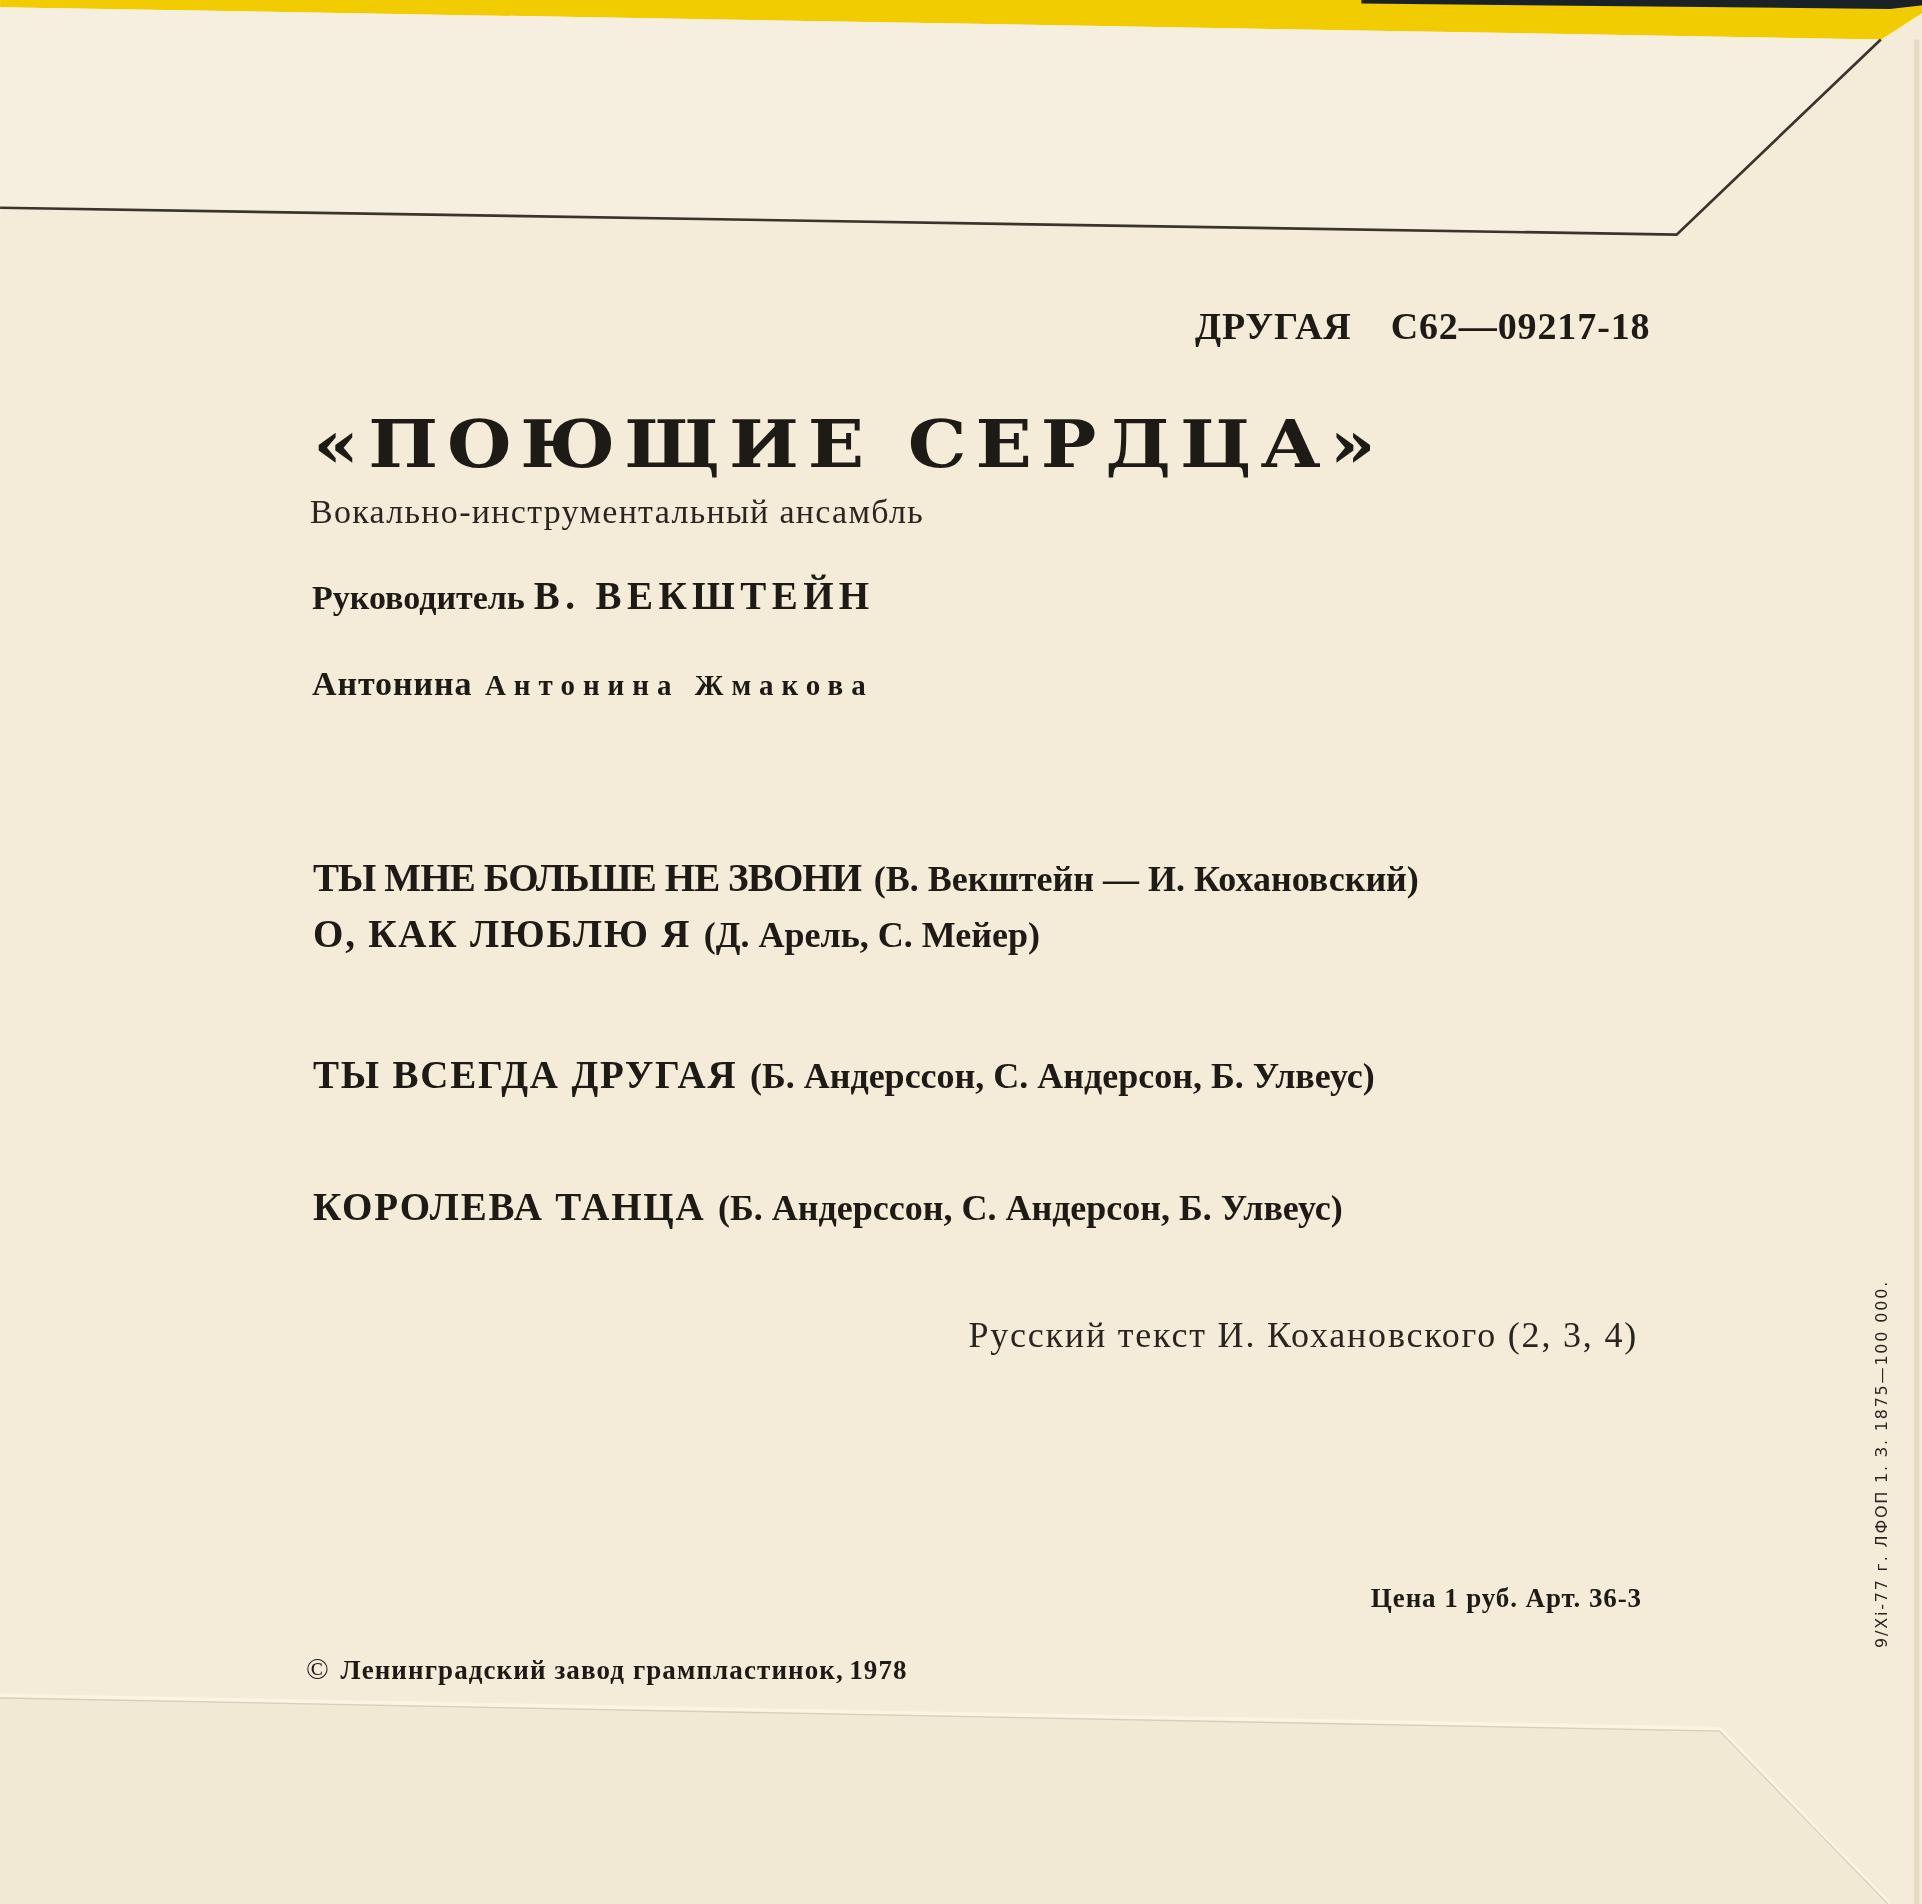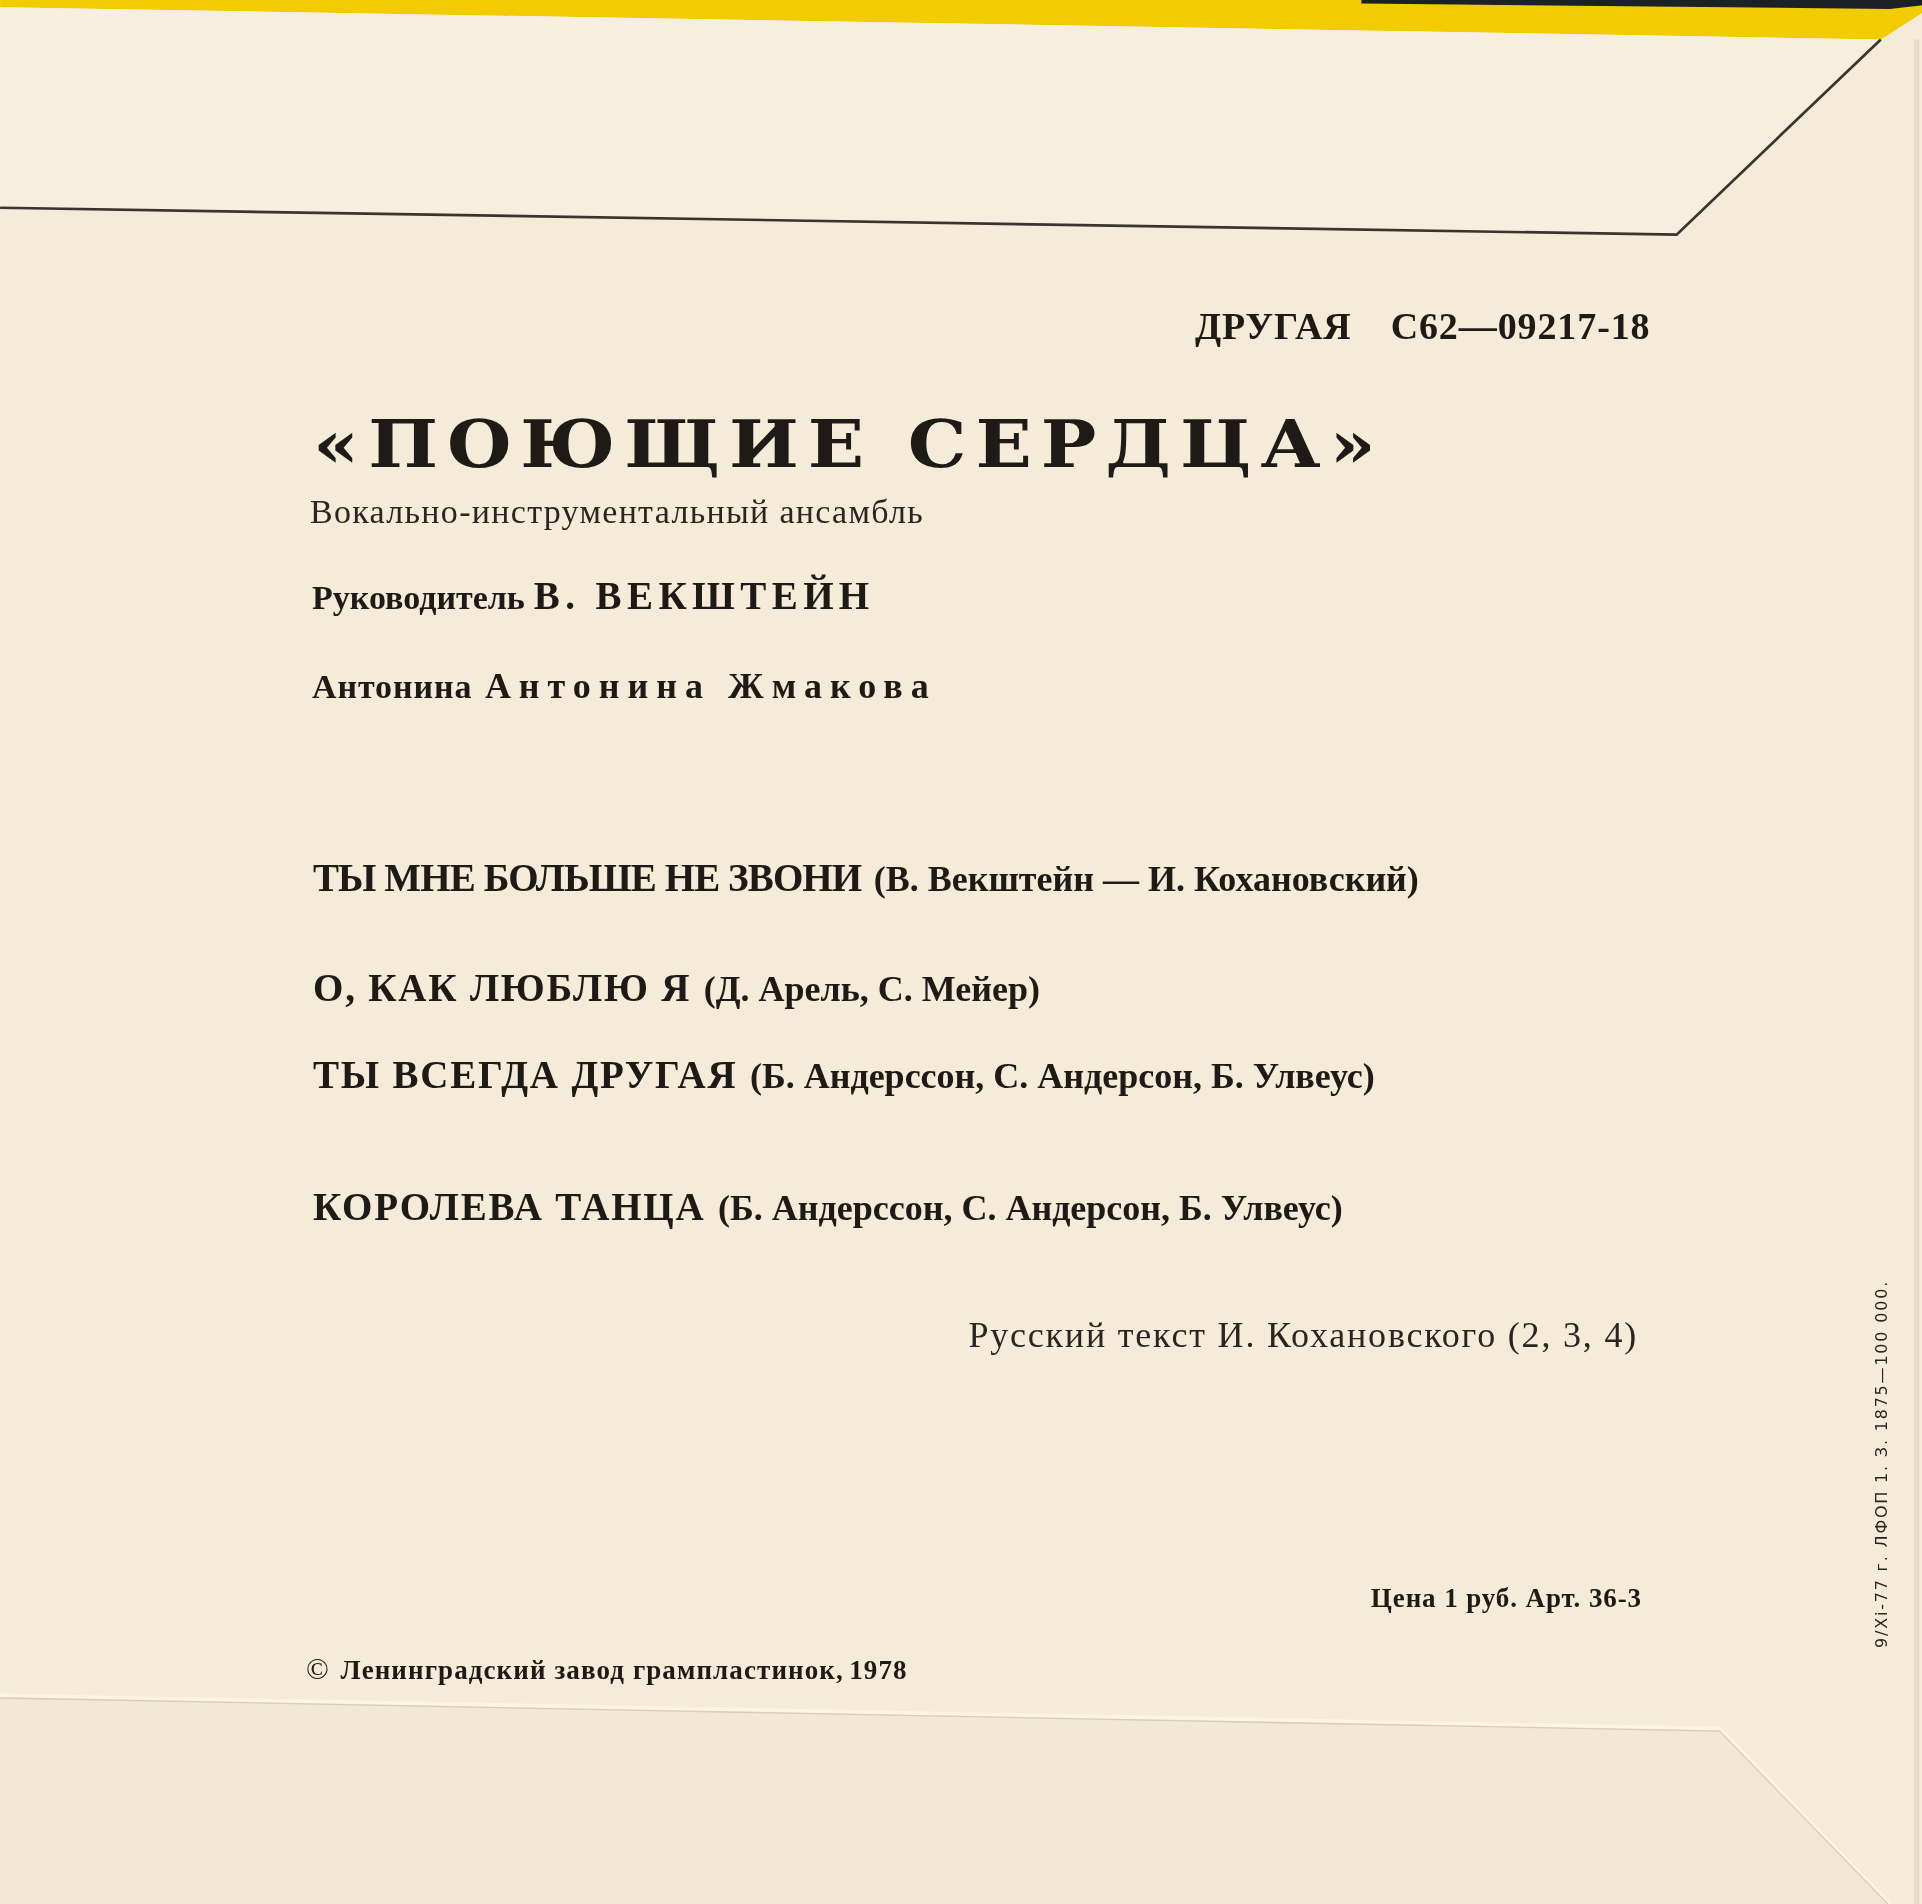--- a/index.html
+++ b/index.html
@@ -33,31 +33,31 @@
       top: 573px; left: 312px;
       font-family: "Liberation Serif", serif; font-weight: bold;
       font-size: 34px;
     }
     .leader .name { font-size: 39px; letter-spacing: 5.4px; margin-left: 9px; }
     .soloist {
       top: 665px; left: 312px;
       font-family: "Liberation Serif", serif; font-weight: bold;
       font-size: 34px; letter-spacing: 0.9px;
     }
-    .soloist .name { letter-spacing: 8px; margin-left: 12.5px; font-size: 36px; }
+    .soloist .name { letter-spacing: 8px; margin-left: 12.5px; font-size: 29px; }
     .track {
       left: 313px;
       font-family: "Liberation Serif", serif; font-weight: bold;
       font-size: 39px;
     }
     .track .song { letter-spacing: 0.4px; }
     .track .credit { font-size: 36px; margin-left: 12.5px; }
     .t1 { top: 855px; }
     .t1 .song { letter-spacing: -0.9px; }
-    .t2 { top: 965px; }
+    .t2 { top: 911px; }
     .t2 .song { letter-spacing: 1.8px; }
     .t3 { top: 1032px; margin-top: 20px; }
     .t3 .song { letter-spacing: 1.8px; }
     .t4 { top: 1184px; }
     .t4 .song { letter-spacing: 1.8px; }
     .lyrics {
       top: 1303px; right: 285px;
       font-family: "Liberation Serif", serif;
       font-size: 36px; letter-spacing: 1.8px; color: #2a2520; margin-top: 11px;
     }

